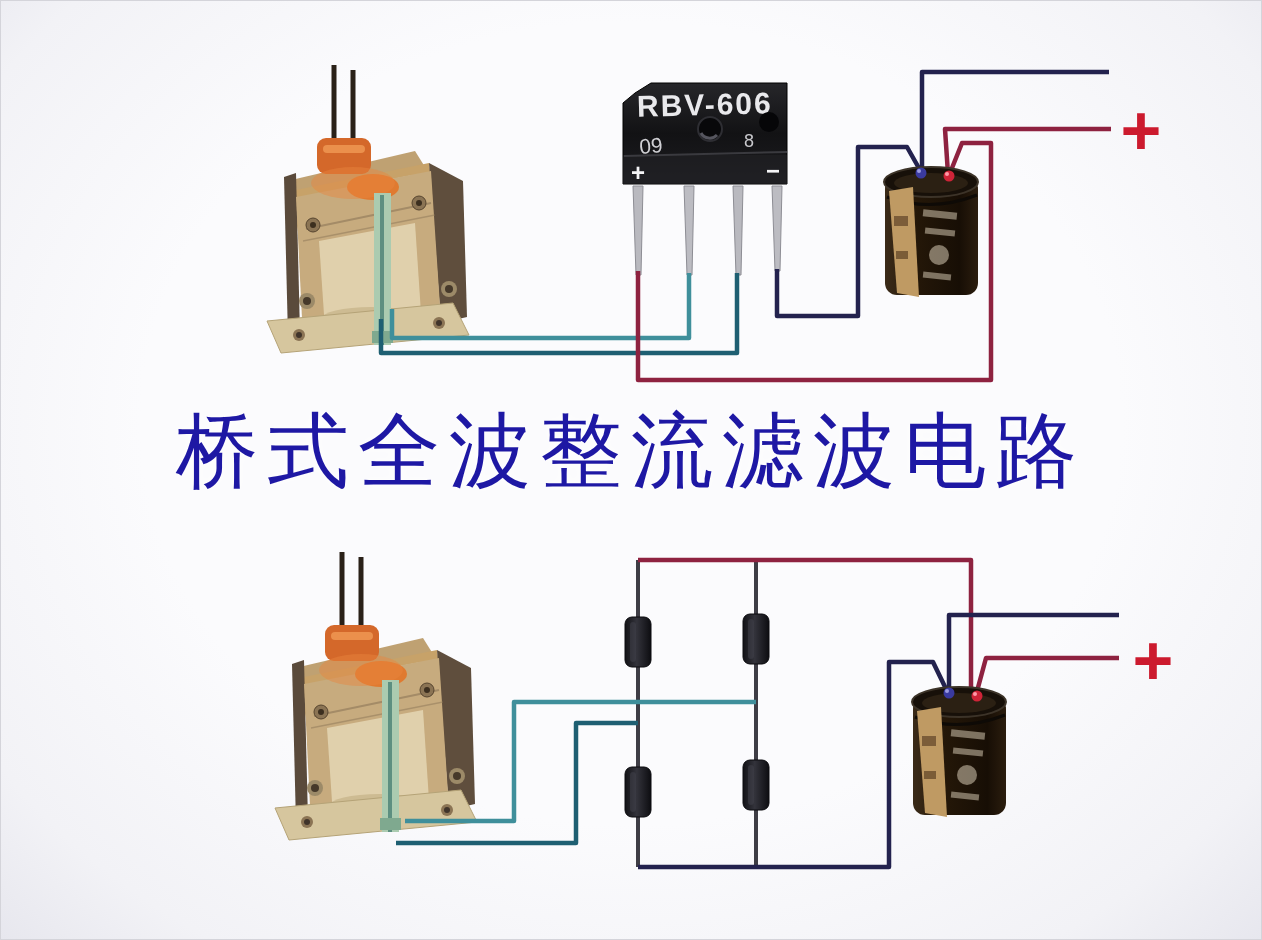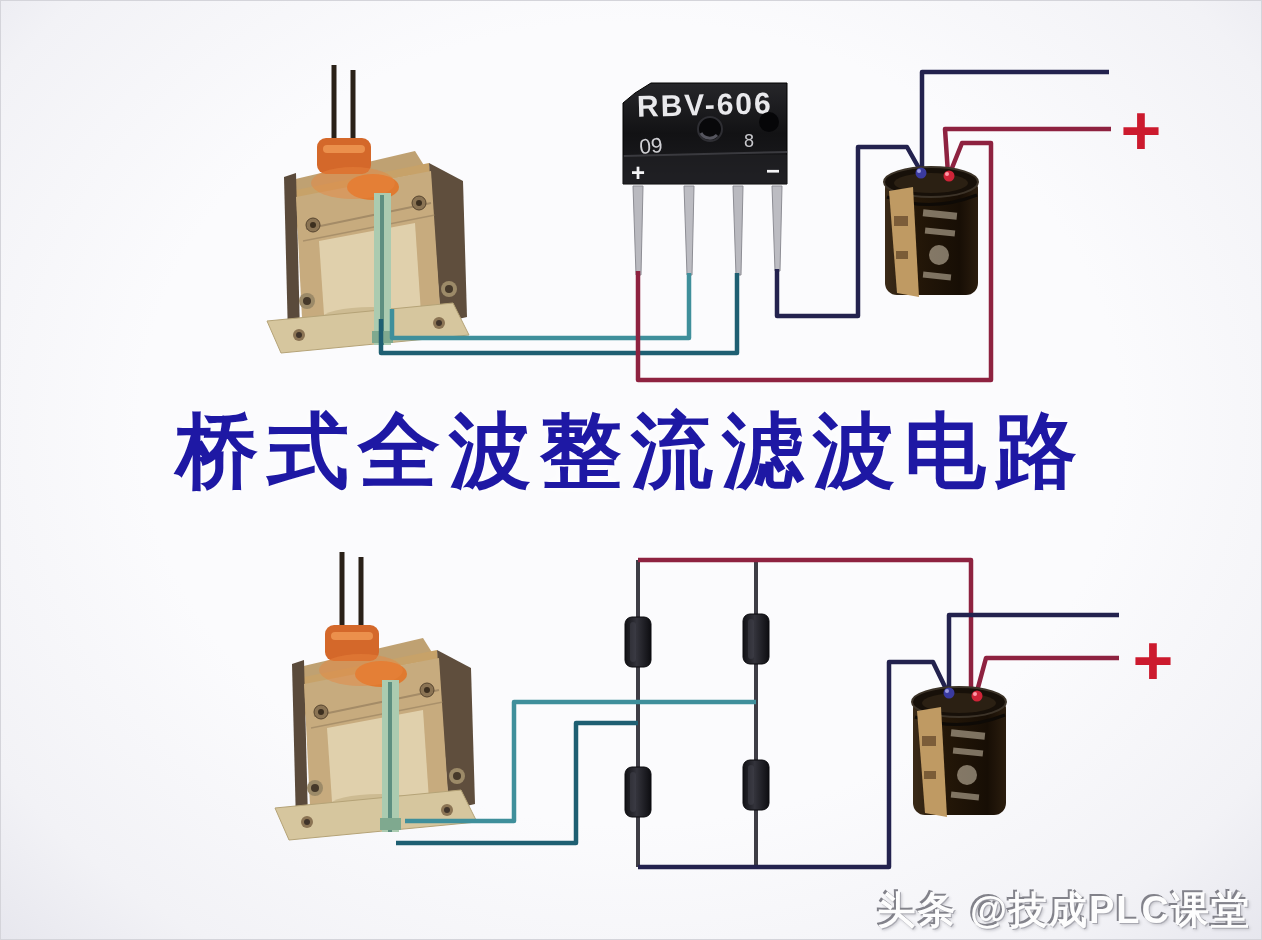--- a/index.html
+++ b/index.html
@@ -5,21 +5,21 @@
   html,body{margin:0;padding:0;background:#dfe0e4;}
   .stage{
     position:relative;width:1262px;height:940px;overflow:hidden;
     background:radial-gradient(ellipse at 50% 45%, #fbfbfd 55%, #f2f2f6 85%, #e7e7ee 100%);
     border:1px solid #d4d4da;box-sizing:border-box;
     font-family:"Liberation Sans","DejaVu Sans",sans-serif;
   }
   .stage svg{position:absolute;left:0;top:0;}
   .title{
     position:absolute;left:0;right:0;top:396px;text-align:center;
-    font-size:82px;font-weight:700;letter-spacing:9px;color:#1e18a4;
+    font-size:82px;font-weight:400;letter-spacing:9px;color:#1e18a4;
     text-shadow:0 0 10px rgba(255,255,255,.95),0 0 3px rgba(255,255,255,.9);
     white-space:nowrap;
   }
   .watermark{
     position:absolute;right:10px;top:884px;
     font-size:38px;font-weight:700;letter-spacing:2px;color:#fdfdfd;
     text-shadow:-2px -2px 0 #82828a, 1px 1px 0 #a9a9b1, 2px 2px 3px #c6c6cc;
     white-space:nowrap;
   }
   text{font-family:"Liberation Sans","DejaVu Sans",sans-serif;}
@@ -165,15 +165,14 @@
 
   <use href="#capx" transform="translate(28,520)"></use>
   <circle cx="948" cy="692" r="5.5" fill="#3a3aa0"></circle>
   <circle cx="946" cy="690" r="2" fill="#9a9ae0"></circle>
   <circle cx="976" cy="695" r="5.5" fill="#cf2438"></circle>
   <circle cx="974" cy="693" r="2" fill="#ff9aa8"></circle>
   <text x="1152" y="684" font-size="70" font-weight="bold" fill="#cc1a2e" text-anchor="middle">+</text>
 </svg>
 
 <div class="title">桥式全波整流滤波电路</div>
-<div class="watermark">头条 @技成PLC课堂</div>
 
 </div>
 
 </body></html>

